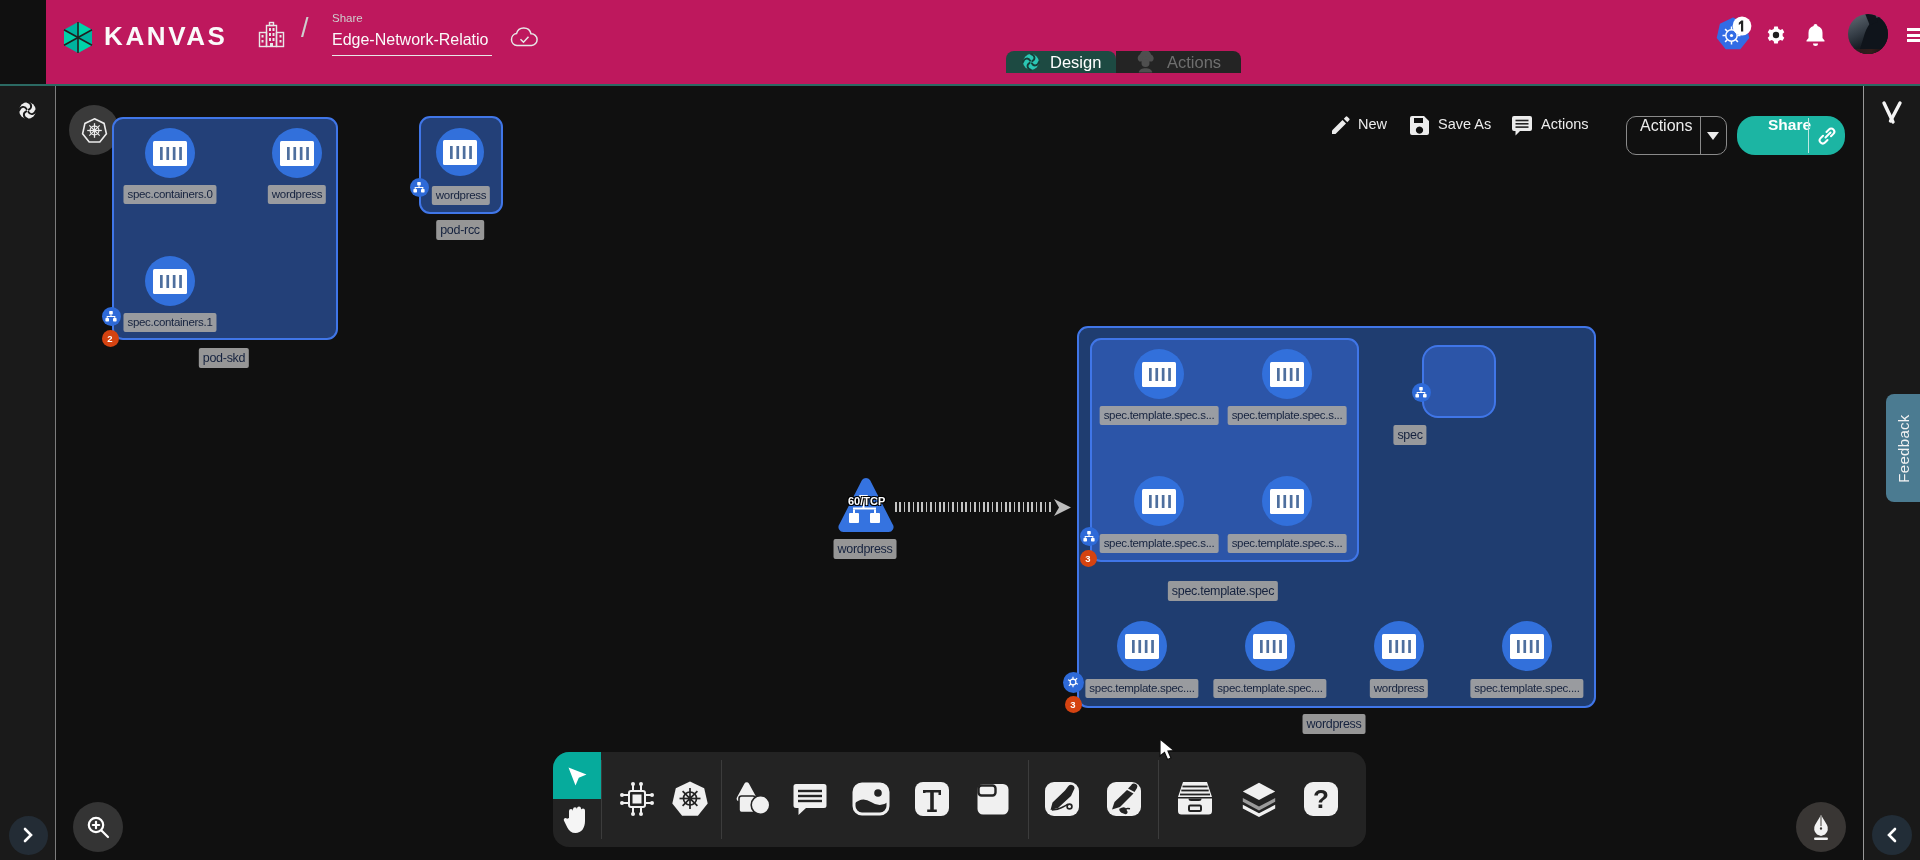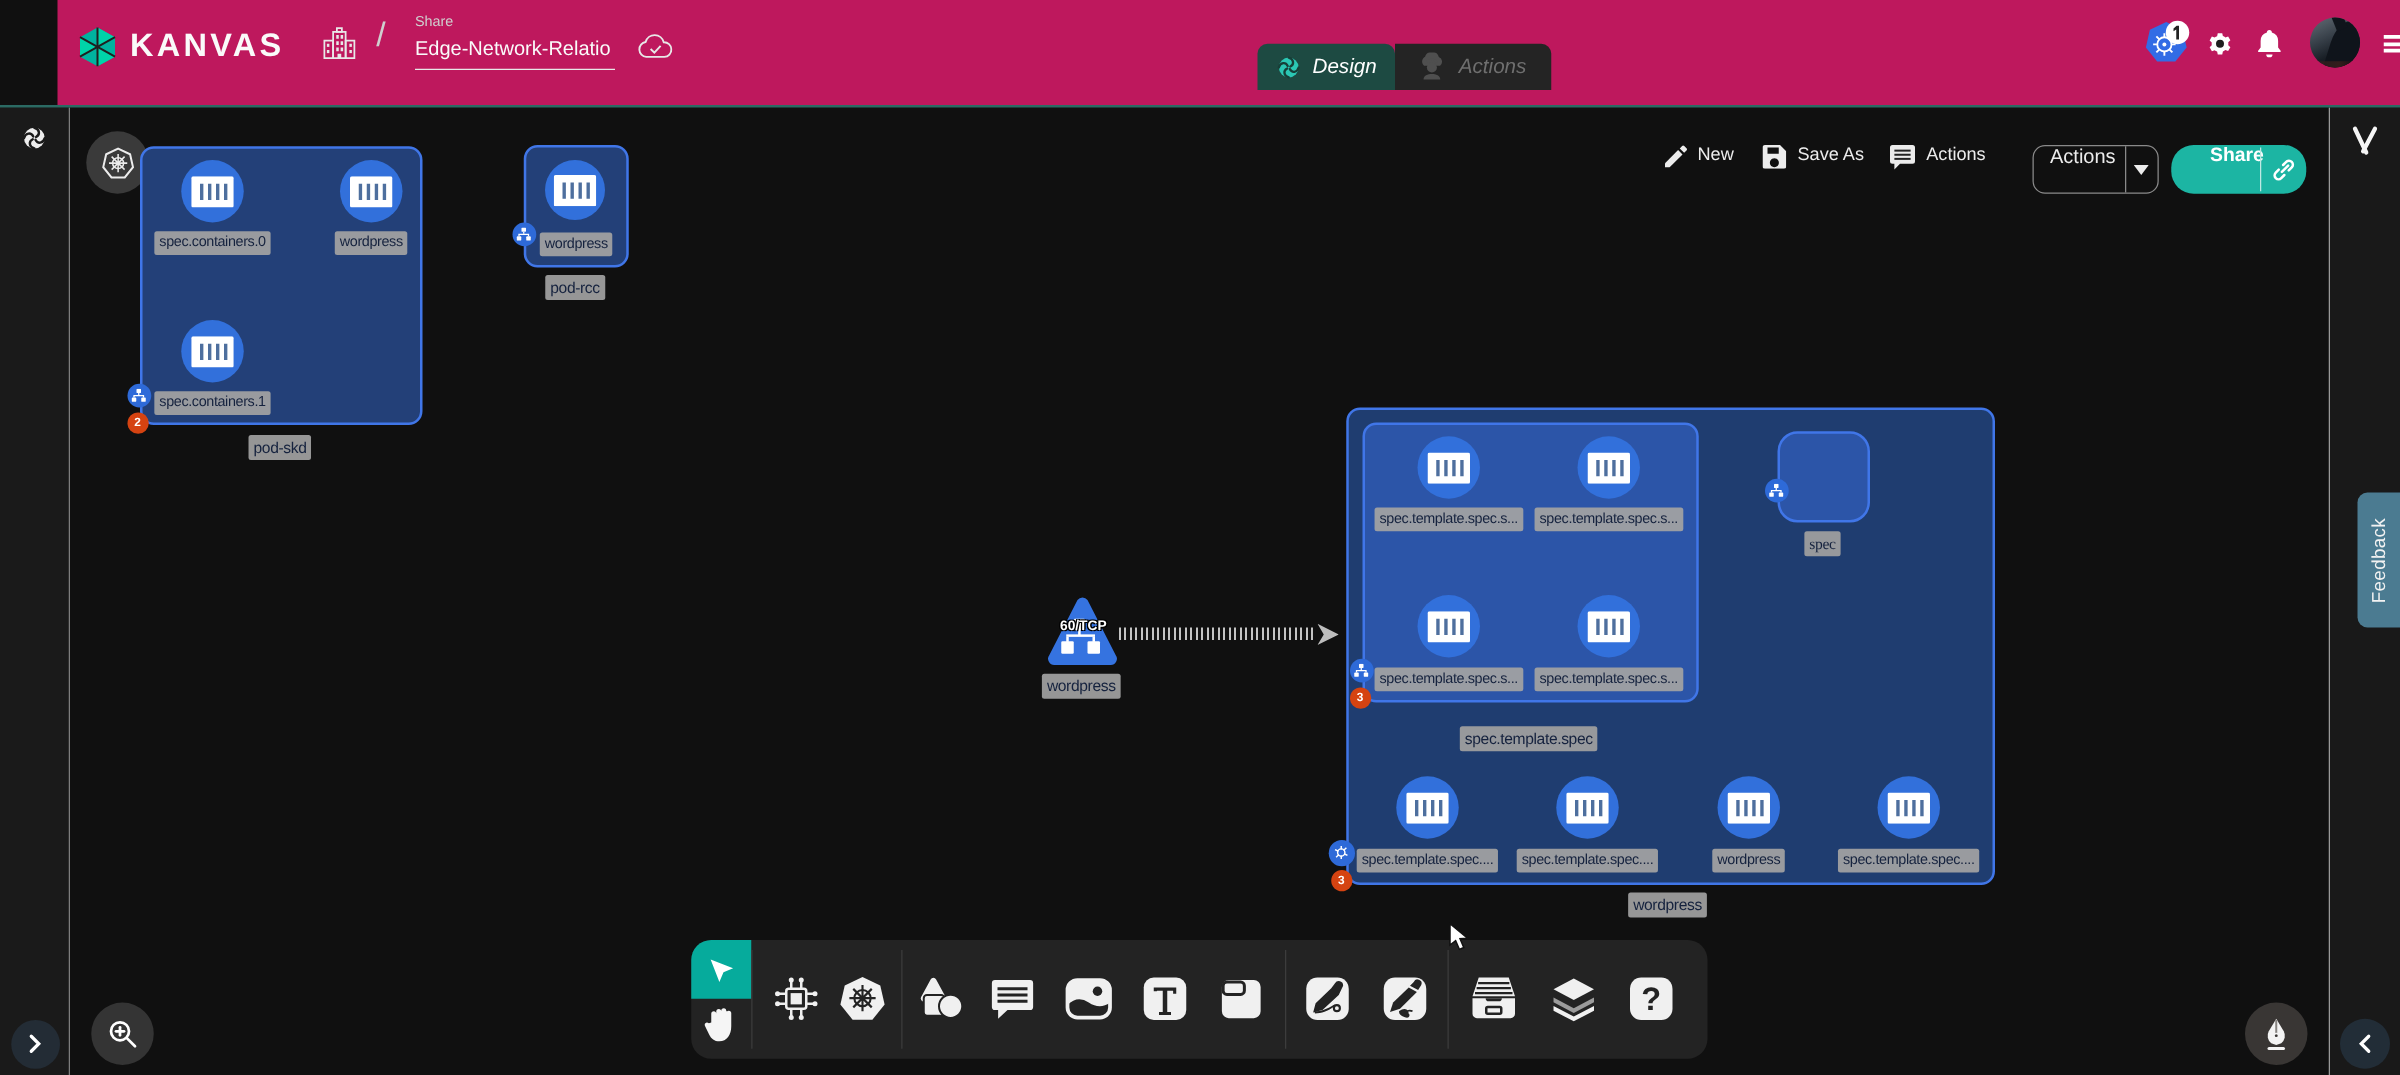--- a/index.html
+++ b/index.html
@@ -4,21 +4,21 @@
 <style>
 * { margin:0; padding:0; box-sizing:border-box; }
 html,body { width:1920px; height:860px; overflow:hidden; background:#101010; }
 body { font-family:"Liberation Sans", sans-serif; position:relative; }
 #page { position:absolute; left:0; top:0; width:1920px; height:860px; }
 
 #header { position:absolute; left:0; top:0; width:1920px; height:84px; background:#be185d;margin-left:46px; }
 #hdrline { position:absolute; left:0; top:84px; width:1920px; height:2px; background:#2b6a63; }
 .htxt { position:absolute; color:#fafafa; white-space:nowrap; }
 
-.tab { position:absolute; top:35px; height:37px; display:flex; align-items:center;font-style:italic; }
+.tab { position:absolute; top:51px; height:22px; display:flex; align-items:center; }
 #tabDesign { left:960px; width:110px; background:#1d4a42; border-radius:8px 8px 0 0; }
 #tabOperate { left:1070px; width:125px; background:#242424; border-radius:0 8px 0 0; }
 
 #lpanel { position:absolute; left:0; top:86px; width:56px; height:774px; background:#1a1a1a; border-right:1px solid #7d7d7d; }
 #rpanel { position:absolute; left:1863px; top:86px; width:57px; height:774px; background:#191919; border-left:1px solid #989898; }
 #feedback { position:absolute; left:1886px; top:394px; width:34px; height:108px; background:#4b7b91; border-radius:8px 0 0 8px; display:flex; align-items:center; justify-content:center; }
 #feedback span { transform:rotate(-90deg); color:#f2f2f2; font-size:15px; letter-spacing:0.3px; }
 
 .grp { position:absolute; border:2.5px solid #4076e8; border-radius:11px; background:#234078; }
 .grpi { background:#2c55a8; }
@@ -283,21 +283,21 @@
         <svg width="12" height="11" viewBox="0 0 12 11" fill="#fff">
           <rect x="4.2" y="0" width="3.6" height="3.4" rx="0.7"></rect>
           <rect x="0.4" y="7" width="3.6" height="3.4" rx="0.7"></rect>
           <rect x="8" y="7" width="3.6" height="3.4" rx="0.7"></rect>
           <path d="M5.5 3.4 h1 v1.6 h-1 Z"></path>
           <path d="M1.7 5 h8.6 v1 H1.7 Z"></path>
           <path d="M1.7 5.8 h1 v1.2 h-1 Z"></path>
           <path d="M9.3 5.8 h1 v1.2 h-1 Z"></path>
         </svg>
       </div>
-    <div class="lbl lbl2" style="left:1458px;top:425px;font-family:Liberation Serif, serif;">spec</div>
+    <div class="lbl lbl2" style="left:1410px;top:425px;">spec</div>
 
     <div class="node" style="left:1142px;top:646px;">
         <svg width="34" height="25" viewBox="0 0 34 25">
           <rect x="0" y="0" width="34" height="25" rx="1.5" fill="#fff"></rect>
           <g fill="#4e6f9e">
             <rect x="7" y="6" width="2.7" height="13"></rect>
             <rect x="13.4" y="6" width="2.7" height="13"></rect>
             <rect x="19.8" y="6" width="2.7" height="13"></rect>
             <rect x="26.2" y="6" width="2.7" height="13"></rect>
           </g>

